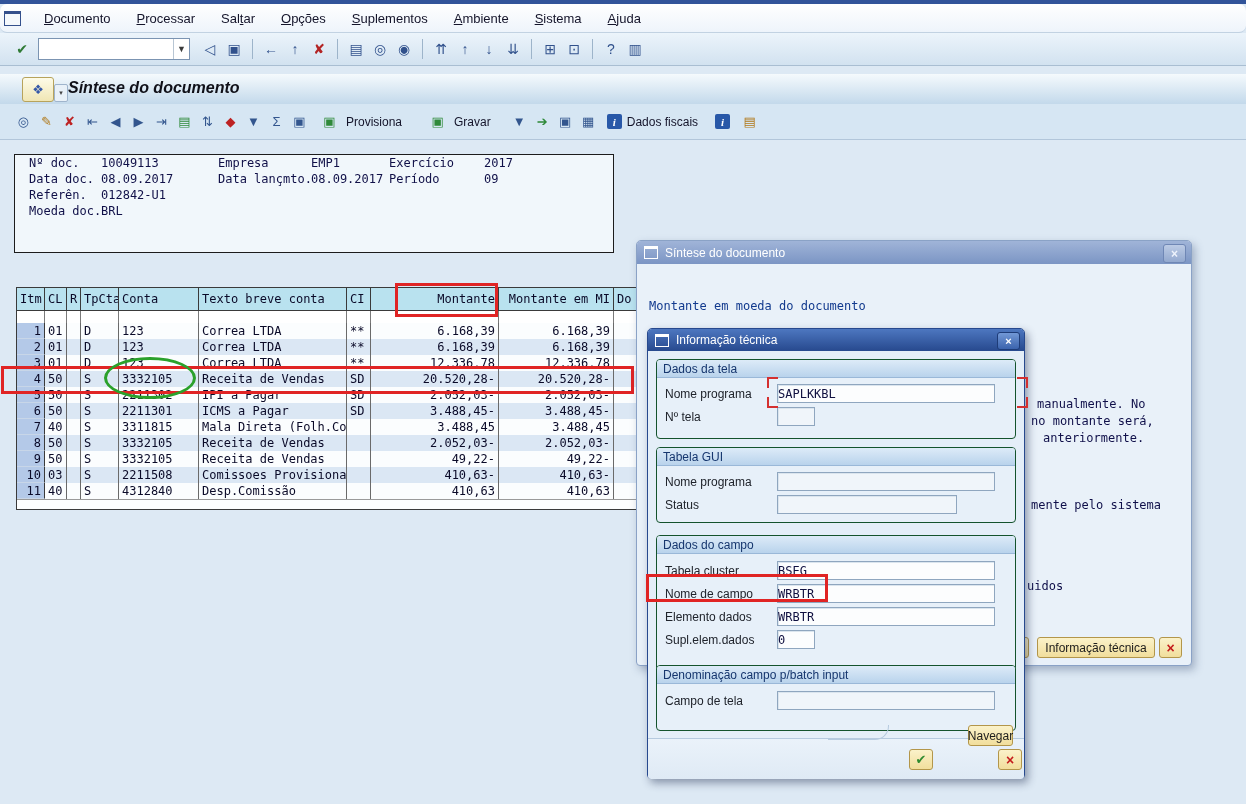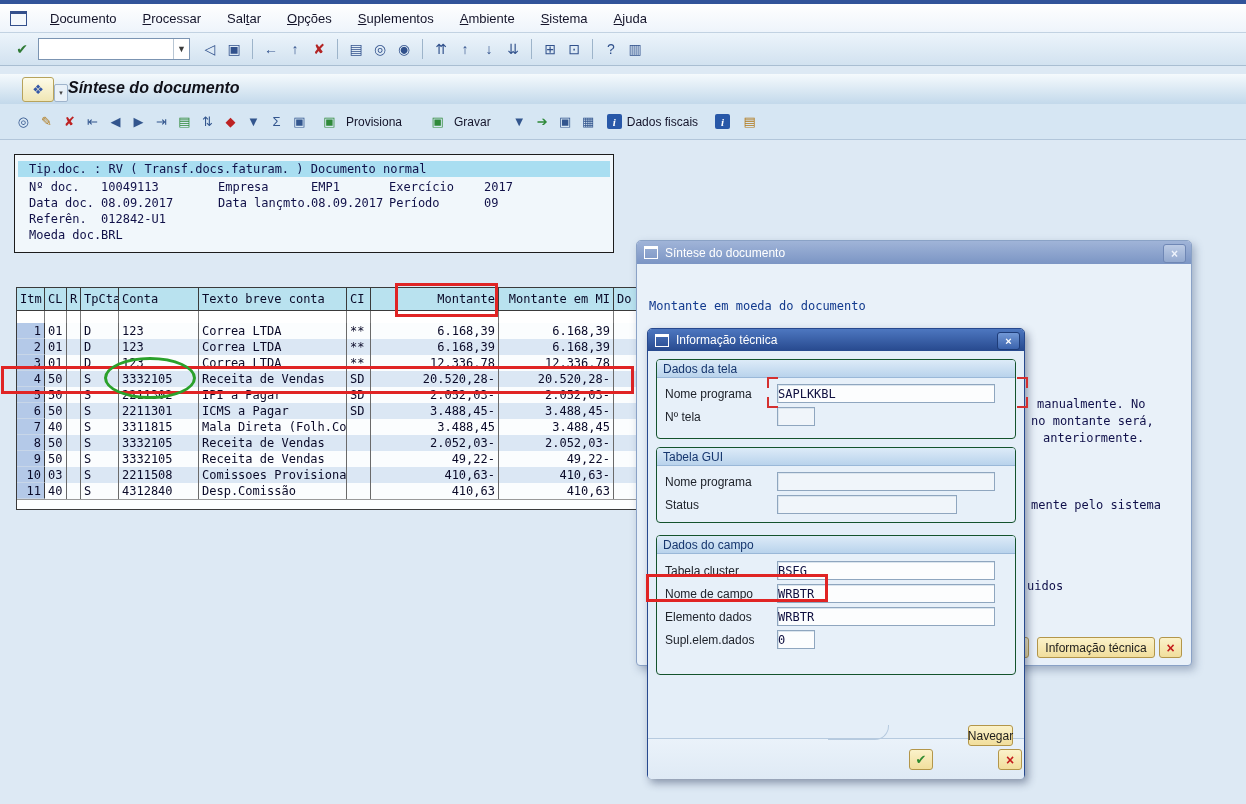--- a/index.html
+++ b/index.html
@@ -4,21 +4,21 @@
 <style>
   html,body{margin:0;padding:0;background:#9aa8b8;}
   #screen{position:relative;width:1246px;height:804px;background:#dde9f4;overflow:hidden;
           font-family:"Liberation Sans",sans-serif;-webkit-font-smoothing:antialiased;}
   .mono{font-family:"DejaVu Sans Mono","Liberation Mono",monospace;}
 
   
   #topstrip{position:absolute;left:0;top:0;width:100%;height:4px;background:#32549a;}
   #menubar{position:absolute;left:0;top:4px;width:100%;height:29px;
            background:linear-gradient(#ffffff,#eef4fb);border-bottom:1px solid #c2d2e2;
-           display:flex;align-items:center;padding-left:6px;box-sizing:border-box;}
+           display:flex;align-items:center;box-sizing:border-box;border-radius:7px;}
   .winmenu-ic{width:15px;height:11px;border:1px solid #34508c;border-top-width:3px;margin:0 10px 0 4px;background:#f4f8fc;}
   .menu-item{padding:2px 13px;font-size:13px;color:#14142a;cursor:default;}
   .menu-item u{text-decoration:underline;}
 
   #stdbar{position:absolute;left:0;top:33px;width:100%;height:33px;
           background:linear-gradient(#ecf4fb,#d2e2f0);border-bottom:1px solid #a9bed2;
           display:flex;align-items:center;padding-left:10px;box-sizing:border-box;}
   .tb-btn{min-width:24px;height:23px;display:flex;align-items:center;justify-content:center;
           font-size:14px;color:#31518c;border-radius:3px;}
   .tb-btn.grn{color:#2f7a35;} .tb-btn.red{color:#b32424;}
@@ -213,21 +213,20 @@
     <span class="app-lblbtn">
       <span class="info-badge">i</span>
       <span>Dados fiscais</span>
     </span>
     <span class="app-sep"></span>
     <span class="info-badge">i</span>
     <span class="app-ic orn" style="margin-left:8px">▤</span>
   </div>
 
   <div id="docbox" class="mono">
-    <div id="doc-hl" class="docline">Tip.doc. : RV ( Transf.docs.faturam. ) Documento normal</div>
     <div class="docline">
       <span class="dl-s1">Nº doc.</span>
       <span class="dl-s2">10049113</span>
       <span class="dl-s3">Empresa</span>
       <span class="dl-s4">EMP1</span>
       <span class="dl-s5">Exercício</span>
       <span>2017</span>
     </div>
     <div class="docline">
       <span class="dl-s1">Data doc.</span>
@@ -469,20 +468,27 @@
       <div class="frow">
         <span class="flabel">Elemento dados</span>
         <span class="fld mono w-wide">WRBTR</span>
       </div>
       <div class="frow">
         <span class="flabel">Supl.elem.dados</span>
         <span class="fld mono w-small">0</span>
       </div>
     </div>
 
+    <div class="grp" id="grp-batch">
+      <div class="grp-hd">Denominação campo p/batch input</div>
+      <div class="frow" style="margin-top:5px">
+        <span class="flabel">Campo de tela</span>
+        <span class="fld mono w-wide empty"></span>
+      </div>
+    </div>
 
     <div class="d2-curve"></div>
     <span class="ybtn" id="d2-btn-ok">✔</span>
     <span class="ybtn" id="d2-btn-nav">Navegar</span>
     <span class="ybtn" id="d2-btn-cancel">×</span>
   </div>
 
   <div class="ann" id="ann-montante"></div>
   <div class="ann" id="ann-row4"></div>
   <div class="ann" id="ann-ellipse"></div>

